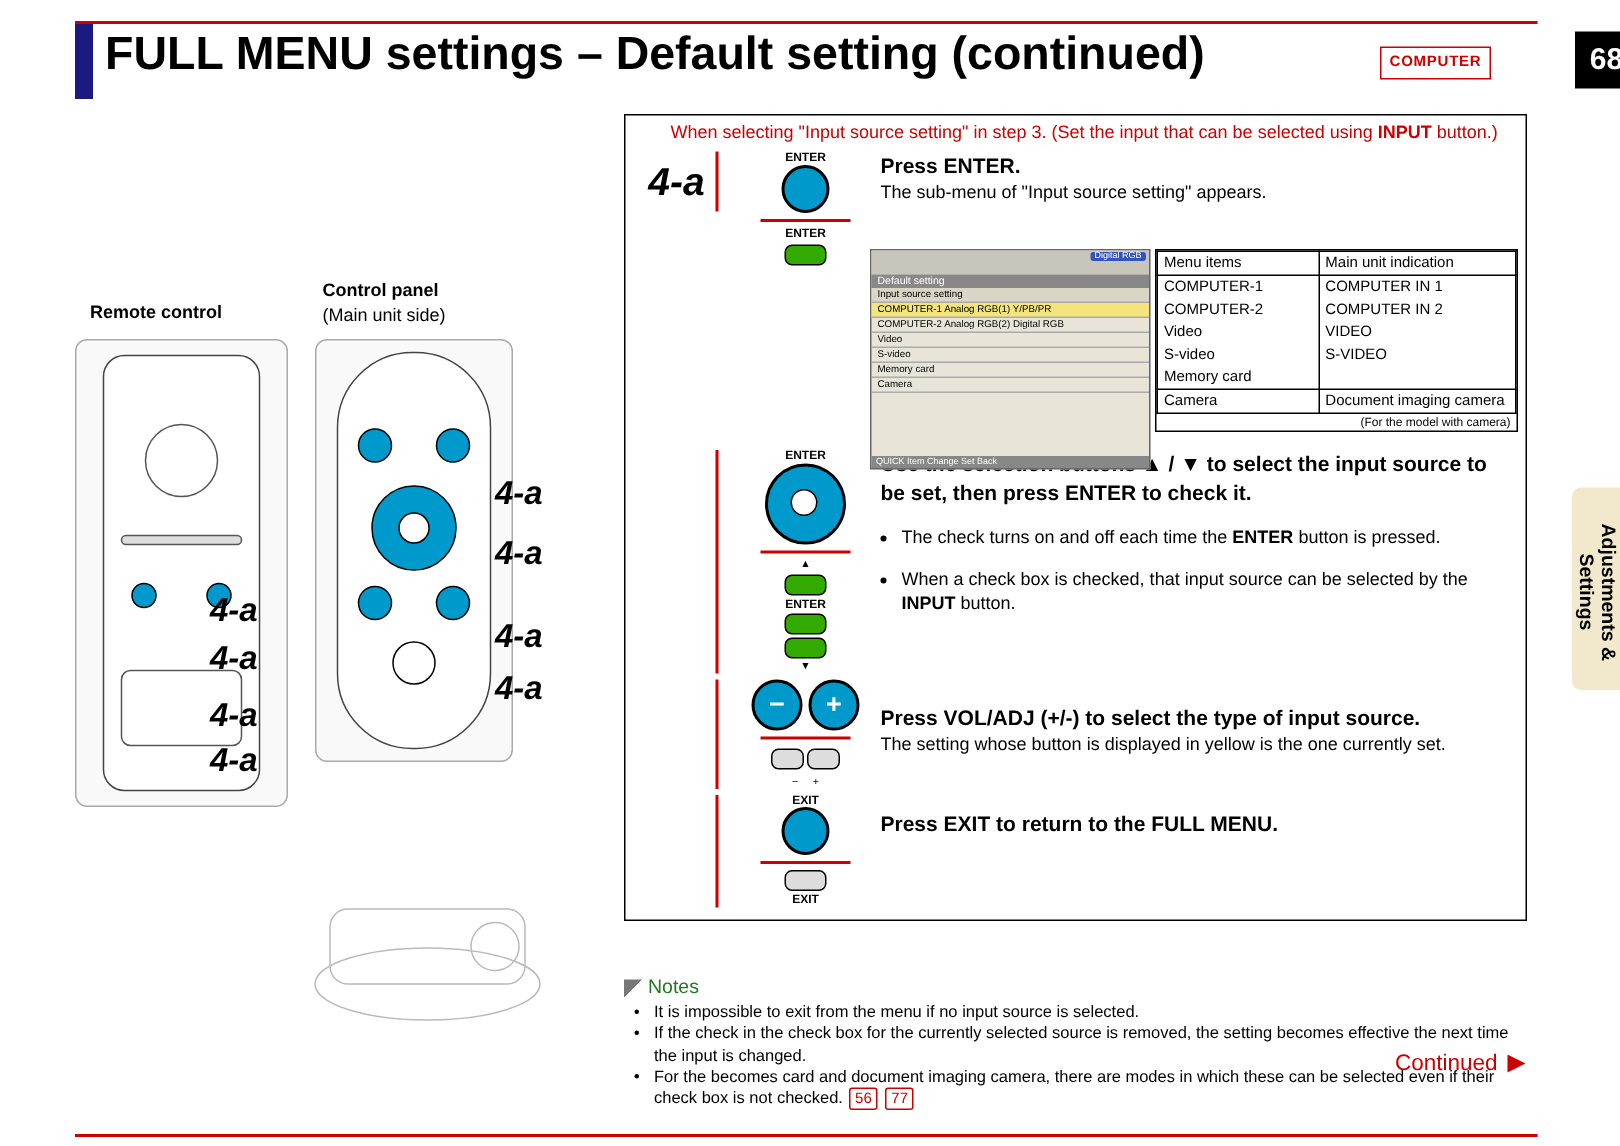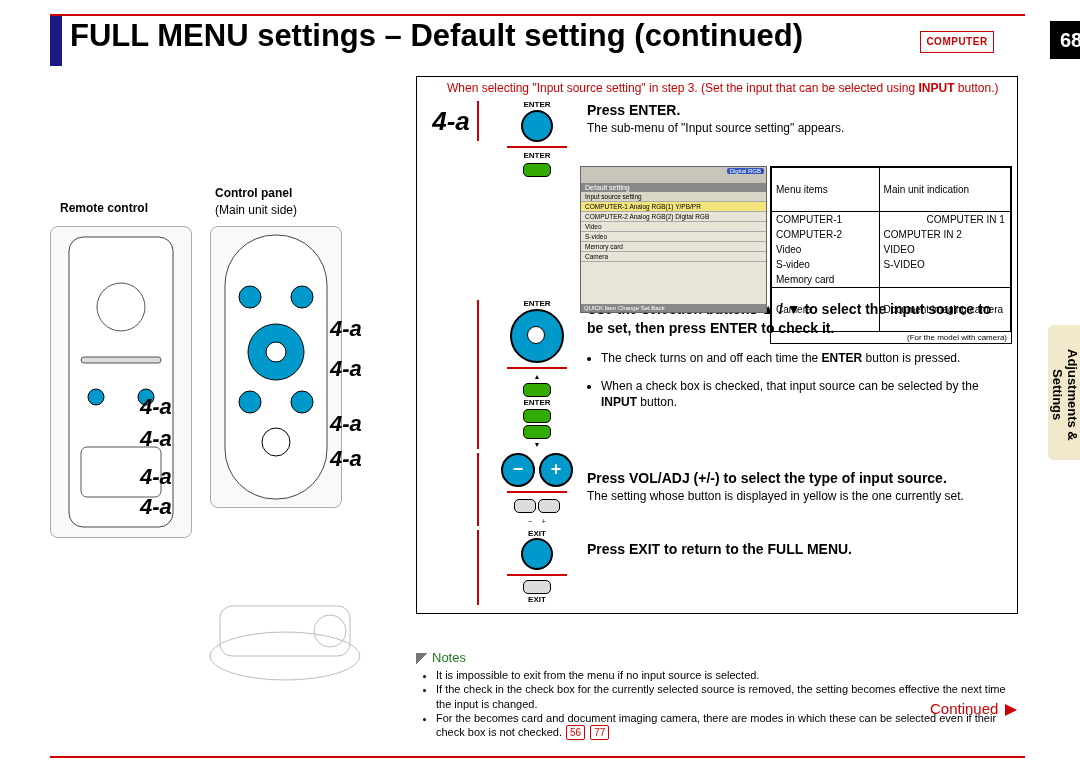--- a/index.html
+++ b/index.html
@@ -252,21 +252,21 @@
     border: 1px solid #000;
     font-size: 10px;
   }
   .grid-box table {
     width: 100%;
     border-collapse: collapse;
     font-size: 10px;
   }
   .grid-box td {
     border: 1px solid #000;
-    padding: 16px 4px;
+    padding: 2px 4px;
     vertical-align: top;
   }
   .grid-note {
     font-size: 8px;
     text-align: right;
     padding: 1px 4px;
   }
   .redbox {
     display: inline-block;
     border: 1px solid #cc0000;
@@ -486,21 +486,21 @@
       </tr>
       <tr>
         <td rowspan="5" style="padding:0;">
           <div style="padding:2px 4px;">COMPUTER-1</div>
           <div style="padding:2px 4px;">COMPUTER-2</div>
           <div style="padding:2px 4px;">Video</div>
           <div style="padding:2px 4px;">S-video</div>
           <div style="padding:2px 4px;">Memory card</div>
         </td>
         <td rowspan="5" style="padding:0;">
-          <div style="padding:2px 4px;margin-left:43px;">COMPUTER IN 1</div>
+          <div style="padding:2px 4px;">COMPUTER IN 1</div>
           <div style="padding:2px 4px;">COMPUTER IN 2</div>
           <div style="padding:2px 4px;">VIDEO</div>
           <div style="padding:2px 4px;">S-VIDEO</div>
           <div style="padding:2px 4px;"></div>
         </td>
       </tr>
       <tr></tr>
           <tr></tr>
           <tr></tr>
           <tr></tr>

